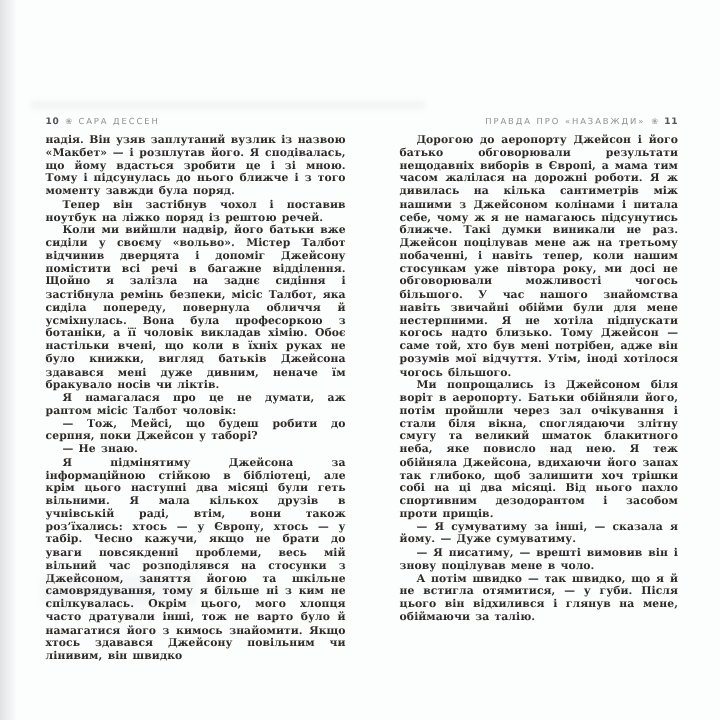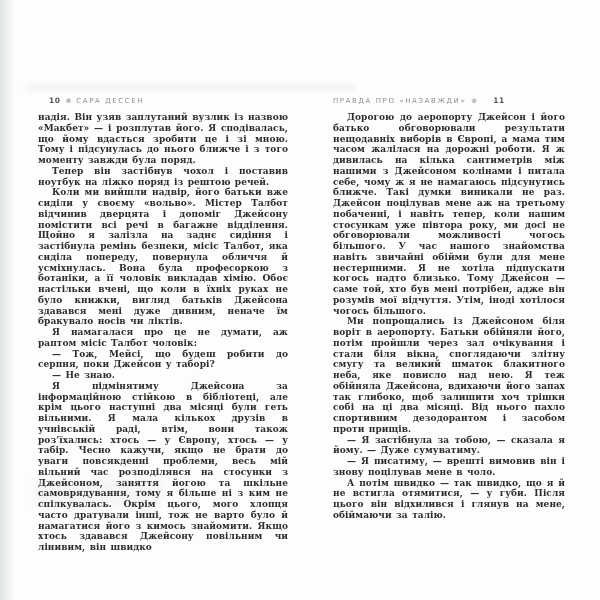--- a/index.html
+++ b/index.html
@@ -51,27 +51,26 @@
     font-size: 7px;
     letter-spacing: 1.6px;
     color: #8f9092;
     display: flex;
     align-items: center;
     gap: 5px;
     height: 9px;
     margin-bottom: 7px;
     white-space: nowrap;
   }
-  .running-head.right { }
+  .running-head.right { justify-content: flex-end; }
   .running-head .pagenum {
     font-weight: bold;
     font-size: 7.5px;
     color: #55565a;
     letter-spacing: 0.5px;
-    margin-left: 11px;
   }
   .running-head .ornament {
     font-size: 7px;
     color: #a7a9ab;
     letter-spacing: 0;
   }
   .body-text p {
     margin: 0;
     font-size: 9px;
     line-height: 10.75px;
@@ -112,18 +111,18 @@
   <div class="page page-right">
     <div class="running-head right">
       <span>ПРАВДА ПРО «НАЗАВЖДИ»</span>
       <span class="ornament">❀</span>
       <span class="pagenum">11</span>
     </div>
     <div class="body-text">
 
         <p class="indent">Дорогою до аеропорту Джейсон і його батько обговорювали результати нещодавніх виборів в Європі, а мама тим часом жалілася на дорожні роботи. Я ж дивилась на кілька сантиметрів між нашими з Джейсоном колінами і питала себе, чому ж я не намагаюсь підсунутись ближче. Такі думки виникали не раз. Джейсон поцілував мене аж на третьому побаченні, і навіть тепер, коли нашим стосункам уже півтора року, ми досі не обговорювали можливості чогось більшого. У час нашого знайомства навіть звичайні обійми були для мене нестерпними. Я не хотіла підпускати когось надто близько. Тому Джейсон — саме той, хто був мені потрібен, адже він розумів мої відчуття. Утім, іноді хотілося чогось більшого.</p>
         <p class="indent">Ми попрощались із Джейсоном біля воріт в аеропорту. Батьки обійняли його, потім пройшли через зал очікування і стали біля вікна, споглядаючи злітну смугу та великий шматок блакитного неба, яке повисло над нею. Я теж обійняла Джейсона, вдихаючи його запах так глибоко, щоб залишити хоч трішки собі на ці два місяці. Від нього пахло спортивним дезодорантом і засобом проти прищів.</p>
-        <p class="indent">— Я застібнула за тобою, — сказала я йому. — Дуже сумуватиму.</p>
+        <p class="indent">— Я сумуватиму за інші, — сказала я йому. — Дуже сумуватиму.</p>
         <p class="indent">— Я писатиму, — врешті вимовив він і знову поцілував мене в чоло.</p>
         <p class="indent">А потім швидко — так швидко, що я й не встигла отямитися, — у губи. Після цього він відхилився і глянув на мене, обіймаючи за талію.</p>
       </div>
   </div>
 </div>
 
 </body></html>

